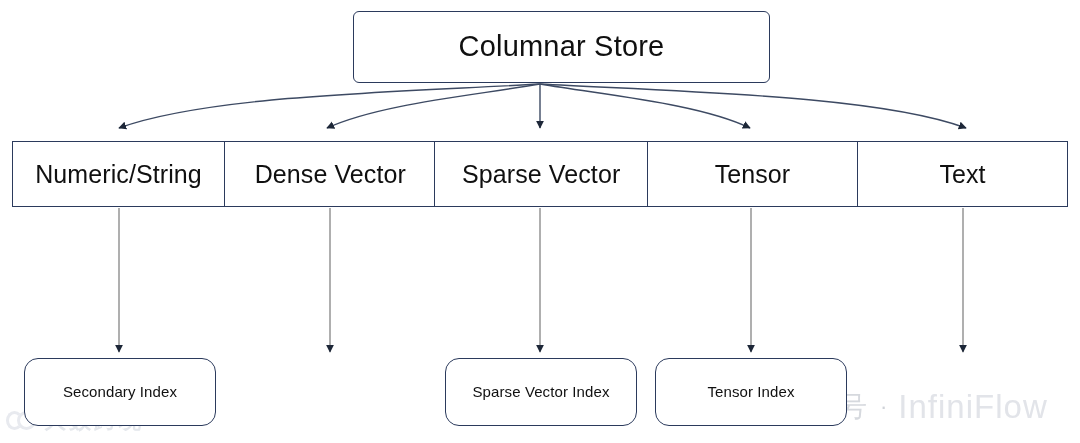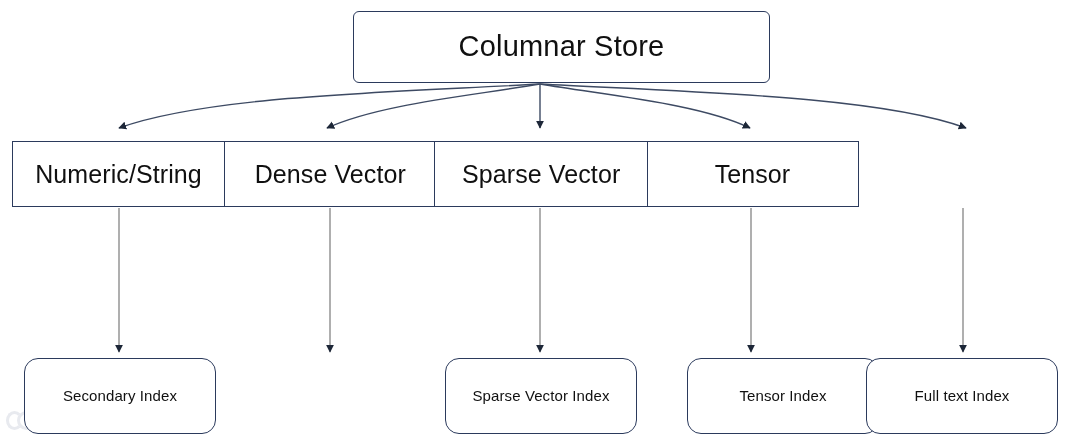--- a/index.html
+++ b/index.html
@@ -52,21 +52,21 @@
   }
   .node-type {
     top: 141px;
     height: 66px;
     border-radius: 0;
     font-size: 25px;
     letter-spacing: .1px;
   }
   .node-index {
     top: 358px;
-    height: 76px;
+    height: 68px;
     border-radius: 14px;
     font-size: 15px;
     letter-spacing: .1px;
   }
   
   .wm {
     position: absolute;
     pointer-events: none;
     user-select: none;
   }
@@ -182,19 +182,19 @@
     <span class="dot">·</span>
     <span class="brand">InfiniFlow</span>
   </div>
 
   <div class="node node-root">Columnar Store</div>
 
   <div class="node node-type" style="left:12px;   width:213px;">Numeric/String</div>
   <div class="node node-type" style="left:224px; width:212.6px;">Dense Vector</div>
   <div class="node node-type" style="left:646.4px; width:212.2px;">Tensor</div>
   <div class="node node-type" style="left:434.4px; width:213.6px;">Sparse Vector</div>
+  <div class="node node-type" style="left:857px;  width:211px;">Text</div>
 
   <div class="node node-index" style="left:24px;  width:192px;">Secondary Index</div>
   <div class="node node-index" style="left:445px; width:192px;text-align:center;">Sparse Vector Index</div>
-  <div class="node node-index" style="left:655px; width:192px;margin-left:32px;">Tensor Index</div>
-  <div class="node node-index" style="left:866px; width:192px;">Full text Index</div>
+  <div class="node node-index" style="left:655px; width:192px;">Tensor Index</div>
 
 </div>
 
 </body></html>

